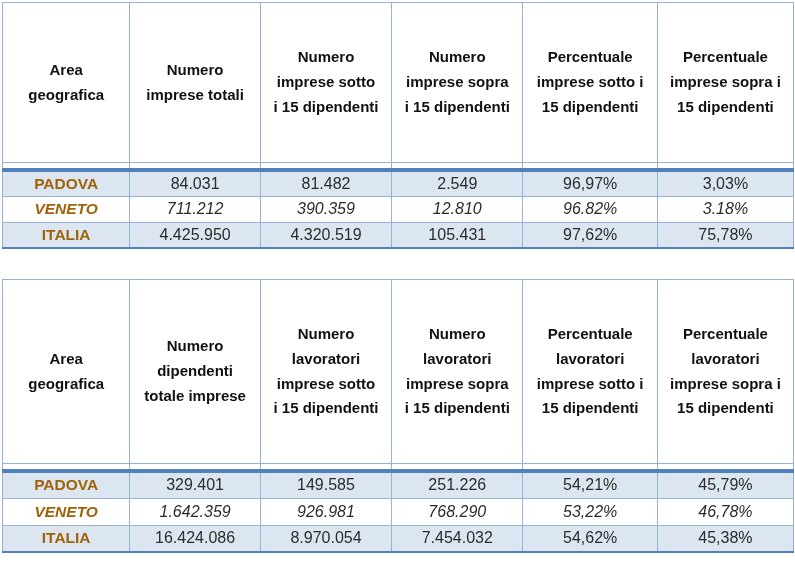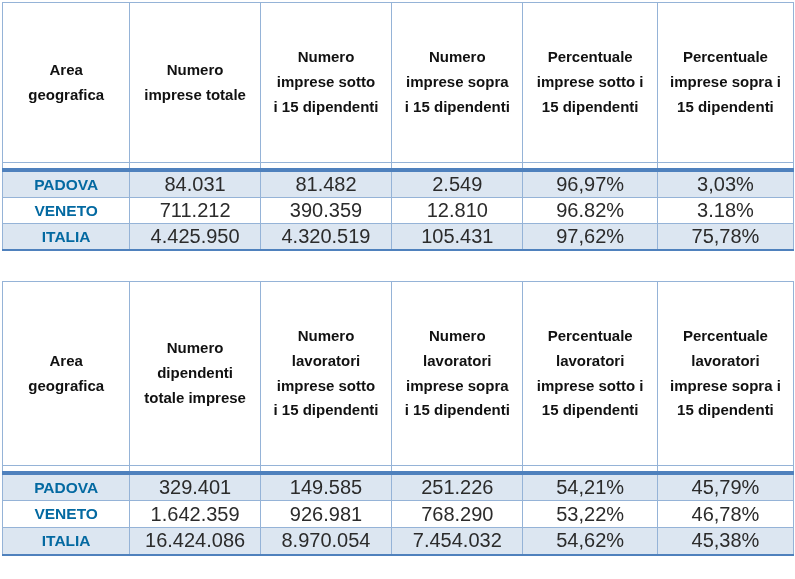--- a/index.html
+++ b/index.html
@@ -46,55 +46,55 @@
     border-top: 1.5px solid #95B3D7;
     border-bottom: 4px solid #4F81BD;
     padding: 0;
   }
 
   
   tbody td {
     border: 1.5px solid #95B3D7;
     text-align: center;
     vertical-align: middle;
-    font-size: 20px;
+    font-size: 16px;
     color: #2b2b2b;
     padding: 1px 4px;
     overflow: hidden;
     white-space: nowrap;
   }
   .t1 tbody tr { height: 26px; }
   .t2 tbody tr { height: 27px; }
   tbody tr.alt td { background: #DCE6F1; }
-  tbody tr.plain td { background: #ffffff; }
+  tbody tr.plain td { background: #ffffff; font-style: italic; }
   tbody tr:last-child td { border-bottom: 2.5px solid #4F81BD; }
   td.area-cell {
     font-weight: bold;
-    color: #0369a1;
+    color: #a16207;
     font-size: 15.5px;
   }
 </style>
 </head>
 <body>
 
 <div class="page">
 
   <table class="data-table t1">
     <colgroup>
       <col style="width:16.1%">
         <col style="width:16.5%">
         <col style="width:16.6%">
       <col style="width:16.6%">
         <col style="width:17.0%">
         <col style="width:17.2%">
     </colgroup>
     <thead>
       <tr class="header-row">
         <th class="header-cell">Area geografica</th>
-        <th class="header-cell">Numero imprese totale</th>
+        <th class="header-cell">Numero imprese totali</th>
         <th class="header-cell">Numero imprese sotto i 15 dipendenti</th>
         <th class="header-cell">Numero imprese sopra i 15 dipendenti</th>
         <th class="header-cell">Percentuale imprese sotto i 15 dipendenti</th>
         <th class="header-cell">Percentuale imprese sopra i 15 dipendenti</th>
       </tr>
       <tr class="separator-row">
         <td></td>
           <td></td>
           <td></td>
         <td></td>

